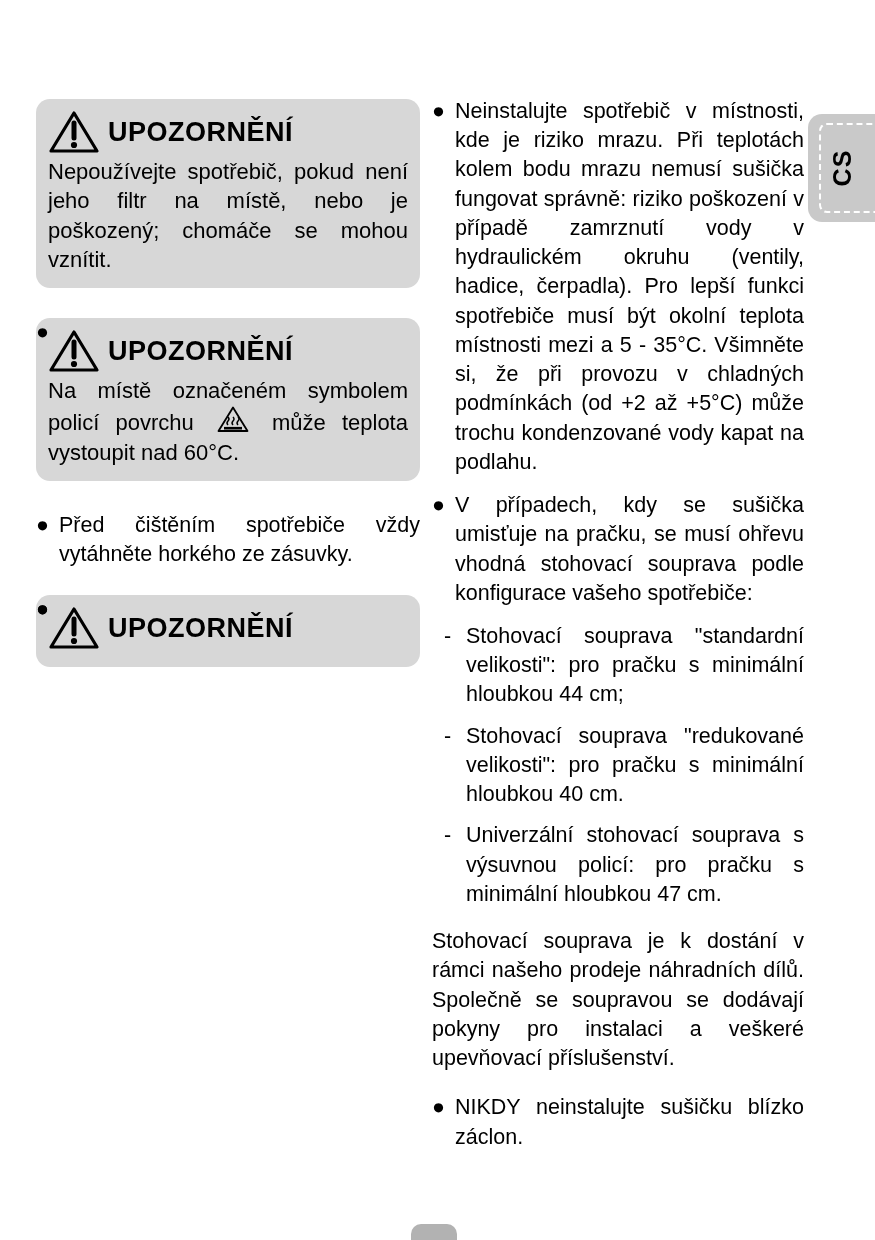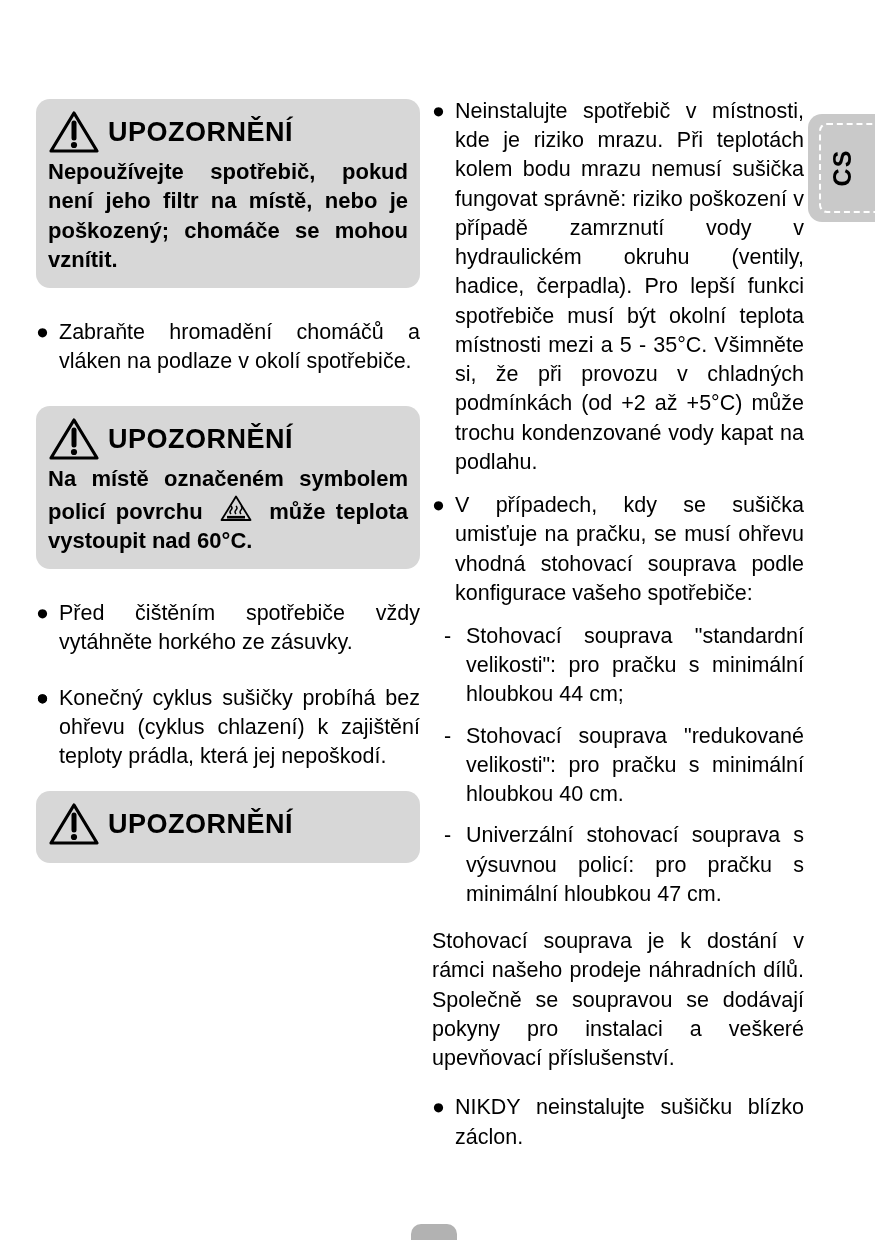--- a/index.html
+++ b/index.html
@@ -8,21 +8,21 @@
 
   .col-left{position:absolute;left:36px;top:55px;width:384px;}
   .col-right{position:absolute;left:432px;top:53px;width:372px;}
 
   .body-text{font-size:21.5px;line-height:1.36;text-align:justify;}
 
   
   .warnbox{background:#d7d7d7;border-radius:14px;padding:10px 12px 14px 12px;margin-bottom:30px;}
   .warn-title-row{display:flex;align-items:center;gap:8px;margin-bottom:2px;}
   .warn-title{font-size:27px;font-weight:bold;letter-spacing:.5px;}
-  .warn-body{font-size:22px;font-weight:bold;line-height:1.33;text-align:justify;}
+  .warn-body{font-size:22px;font-weight:normal;line-height:1.33;text-align:justify;}
   .tri-icon{flex:0 0 auto;}
 
   
   .bullet{position:relative;padding-left:23px;margin-bottom:26px;}
   .bullet .marker{position:absolute;left:0;top:0;}
   .dash-item{position:relative;padding-left:34px;margin-bottom:12px;}
   .dash-item .marker{position:absolute;left:12px;top:0;}
 
   
   .section-header{background:#d7d7d7;border-radius:9px;font-size:24px;font-weight:bold;
@@ -61,21 +61,20 @@
           <path d="M26 14 L26 29" stroke="#000" stroke-width="5" stroke-linecap="round"></path>
           <circle cx="26" cy="36" r="3.1" fill="#000"></circle>
         </svg>
         <span class="warn-title">UPOZORNĚNÍ</span>
       </div>
       <div class="warn-body">Nepoužívejte spotřebič, pokud není jeho filtr na místě, nebo je poškozený; chomáče se mohou vznítit.</div>
     </div>
 
     <div class="bullet body-text">
       <span class="marker">●</span>
-      <span>Zabraňte hromadění chomáčů a vláken na podlaze v okolí spotřebiče.</span>
     </div>
 
     <div class="warnbox" style="margin-top:30px;">
       <div class="warn-title-row">
         <svg class="tri-icon" width="52" height="46" viewBox="0 0 52 46">
           <path d="M26 4 L49 42 L3 42 Z" fill="none" stroke="#000" stroke-width="3.2" stroke-linejoin="round"></path>
           <path d="M26 14 L26 29" stroke="#000" stroke-width="5" stroke-linecap="round"></path>
           <circle cx="26" cy="36" r="3.1" fill="#000"></circle>
         </svg>
         <span class="warn-title">UPOZORNĚNÍ</span>
@@ -97,21 +96,20 @@
       <span class="marker">●</span>
       <span>Před čištěním spotřebiče vždy vytáhněte horkého ze zásuvky.</span>
     </div>
 
     <div class="bullet body-text">
       <span class="marker">●</span>
     </div>
 
     <div class="bullet body-text" style="margin-bottom:20px;">
       <span class="marker">●</span>
-      <span>Konečný cyklus sušičky probíhá bez ohřevu (cyklus chlazení) k zajištění teploty prádla, která jej nepoškodí.</span>
     </div>
 
     <div class="warnbox">
       <div class="warn-title-row">
         <svg class="tri-icon" width="52" height="46" viewBox="0 0 52 46">
           <path d="M26 4 L49 42 L3 42 Z" fill="none" stroke="#000" stroke-width="3.2" stroke-linejoin="round"></path>
           <path d="M26 14 L26 29" stroke="#000" stroke-width="5" stroke-linecap="round"></path>
           <circle cx="26" cy="36" r="3.1" fill="#000"></circle>
         </svg>
         <span class="warn-title">UPOZORNĚNÍ</span>

